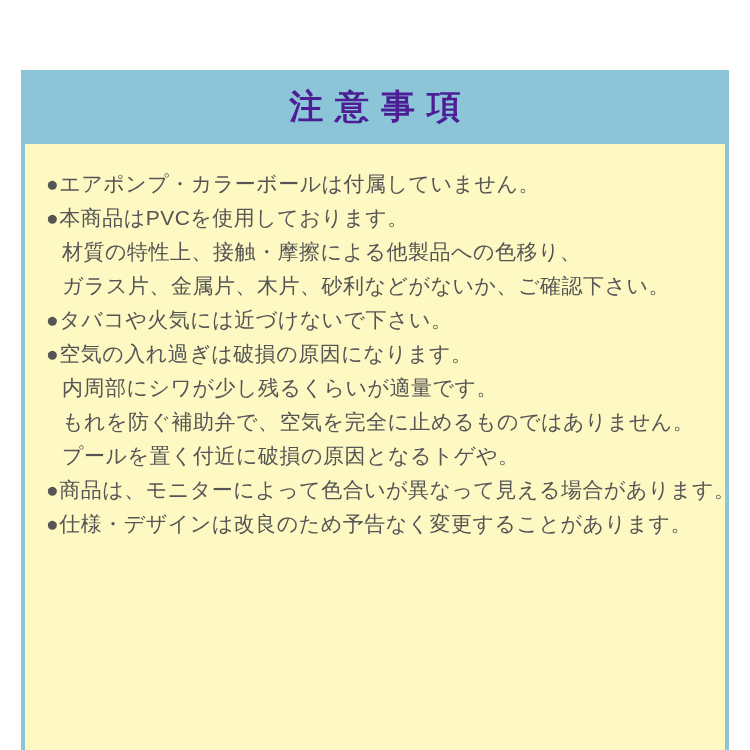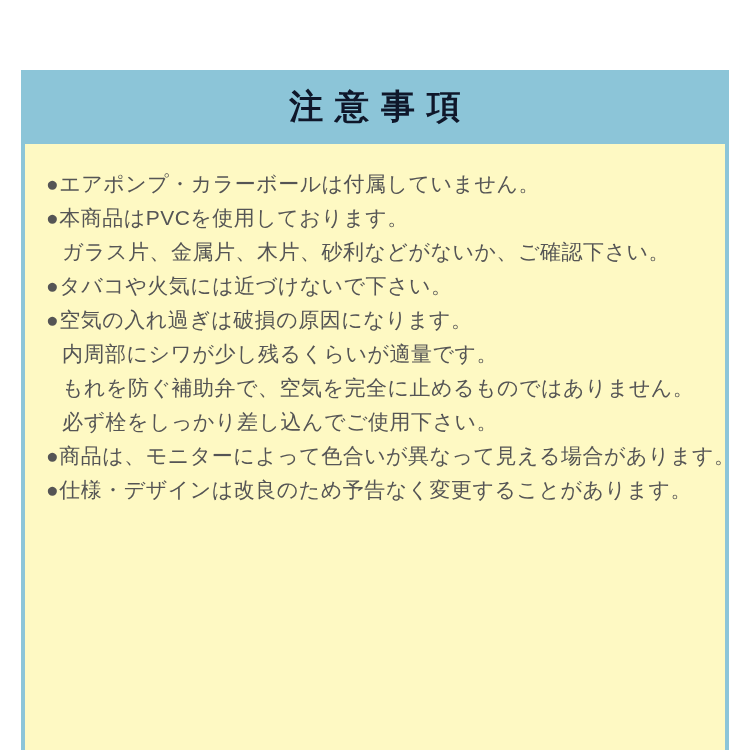--- a/index.html
+++ b/index.html
@@ -20,21 +20,21 @@
     box-sizing: border-box;
   }
   .notice-header {
     height: 74px;
     background: #8cc5d8;
     display: flex;
     align-items: center;
     justify-content: center;
   }
   .notice-title {
-    color: #0f172a;
+    color: #4c1d95;
     font-size: 34px;
     font-weight: bold;
     letter-spacing: 0.35em;
     margin-right: -0.35em; 
     white-space: nowrap;
   }
   .notice-body {
     box-sizing: border-box;
     height: 726px;
     background: #fef9c3;
@@ -63,34 +63,35 @@
   <div class="notice-header">
     <span class="notice-title">注意事項</span>
   </div>
   <div class="notice-body">
     <div id="notice-list">
         <div class="item">
           <div class="line first"><span class="bullet">●</span><span>エアポンプ・カラーボールは付属していません。</span></div>
         </div>
         <div class="item">
           <div class="line first"><span class="bullet">●</span><span>本商品はPVCを使用しております。</span></div>
+          <div class="line cont">材質の特性上、接触・摩擦による他製品への色移り、</div>
         </div>
         <div class="item">
           <div class="line cont">ガラス片、金属片、木片、砂利などがないか、ご確認下さい。</div>
         </div>
         <div class="item">
           <div class="line first"><span class="bullet">●</span><span>タバコや火気には近づけないで下さい。</span></div>
         </div>
         <div class="item">
           <div class="line first"><span class="bullet">●</span><span>空気の入れ過ぎは破損の原因になります。</span></div>
           <div class="line cont">内周部にシワが少し残るくらいが適量です。</div>
         </div>
         <div class="item">
           <div class="line cont">もれを防ぐ補助弁で、空気を完全に止めるものではありません。</div>
-          <div class="line cont">必ず栓をしっかり差し込んでご使用下さい。</div>
+          <div class="line cont">プールを置く付近に破損の原因となるトゲや。</div>
         </div>
         <div class="item">
           <div class="line first"><span class="bullet">●</span><span>商品は、モニターによって色合いが異なって見える場合があります。</span></div>
         </div>
         <div class="item">
           <div class="line first"><span class="bullet">●</span><span>仕様・デザインは改良のため予告なく変更することがあります。</span></div>
         </div>
       </div>
   </div>
 </div>

